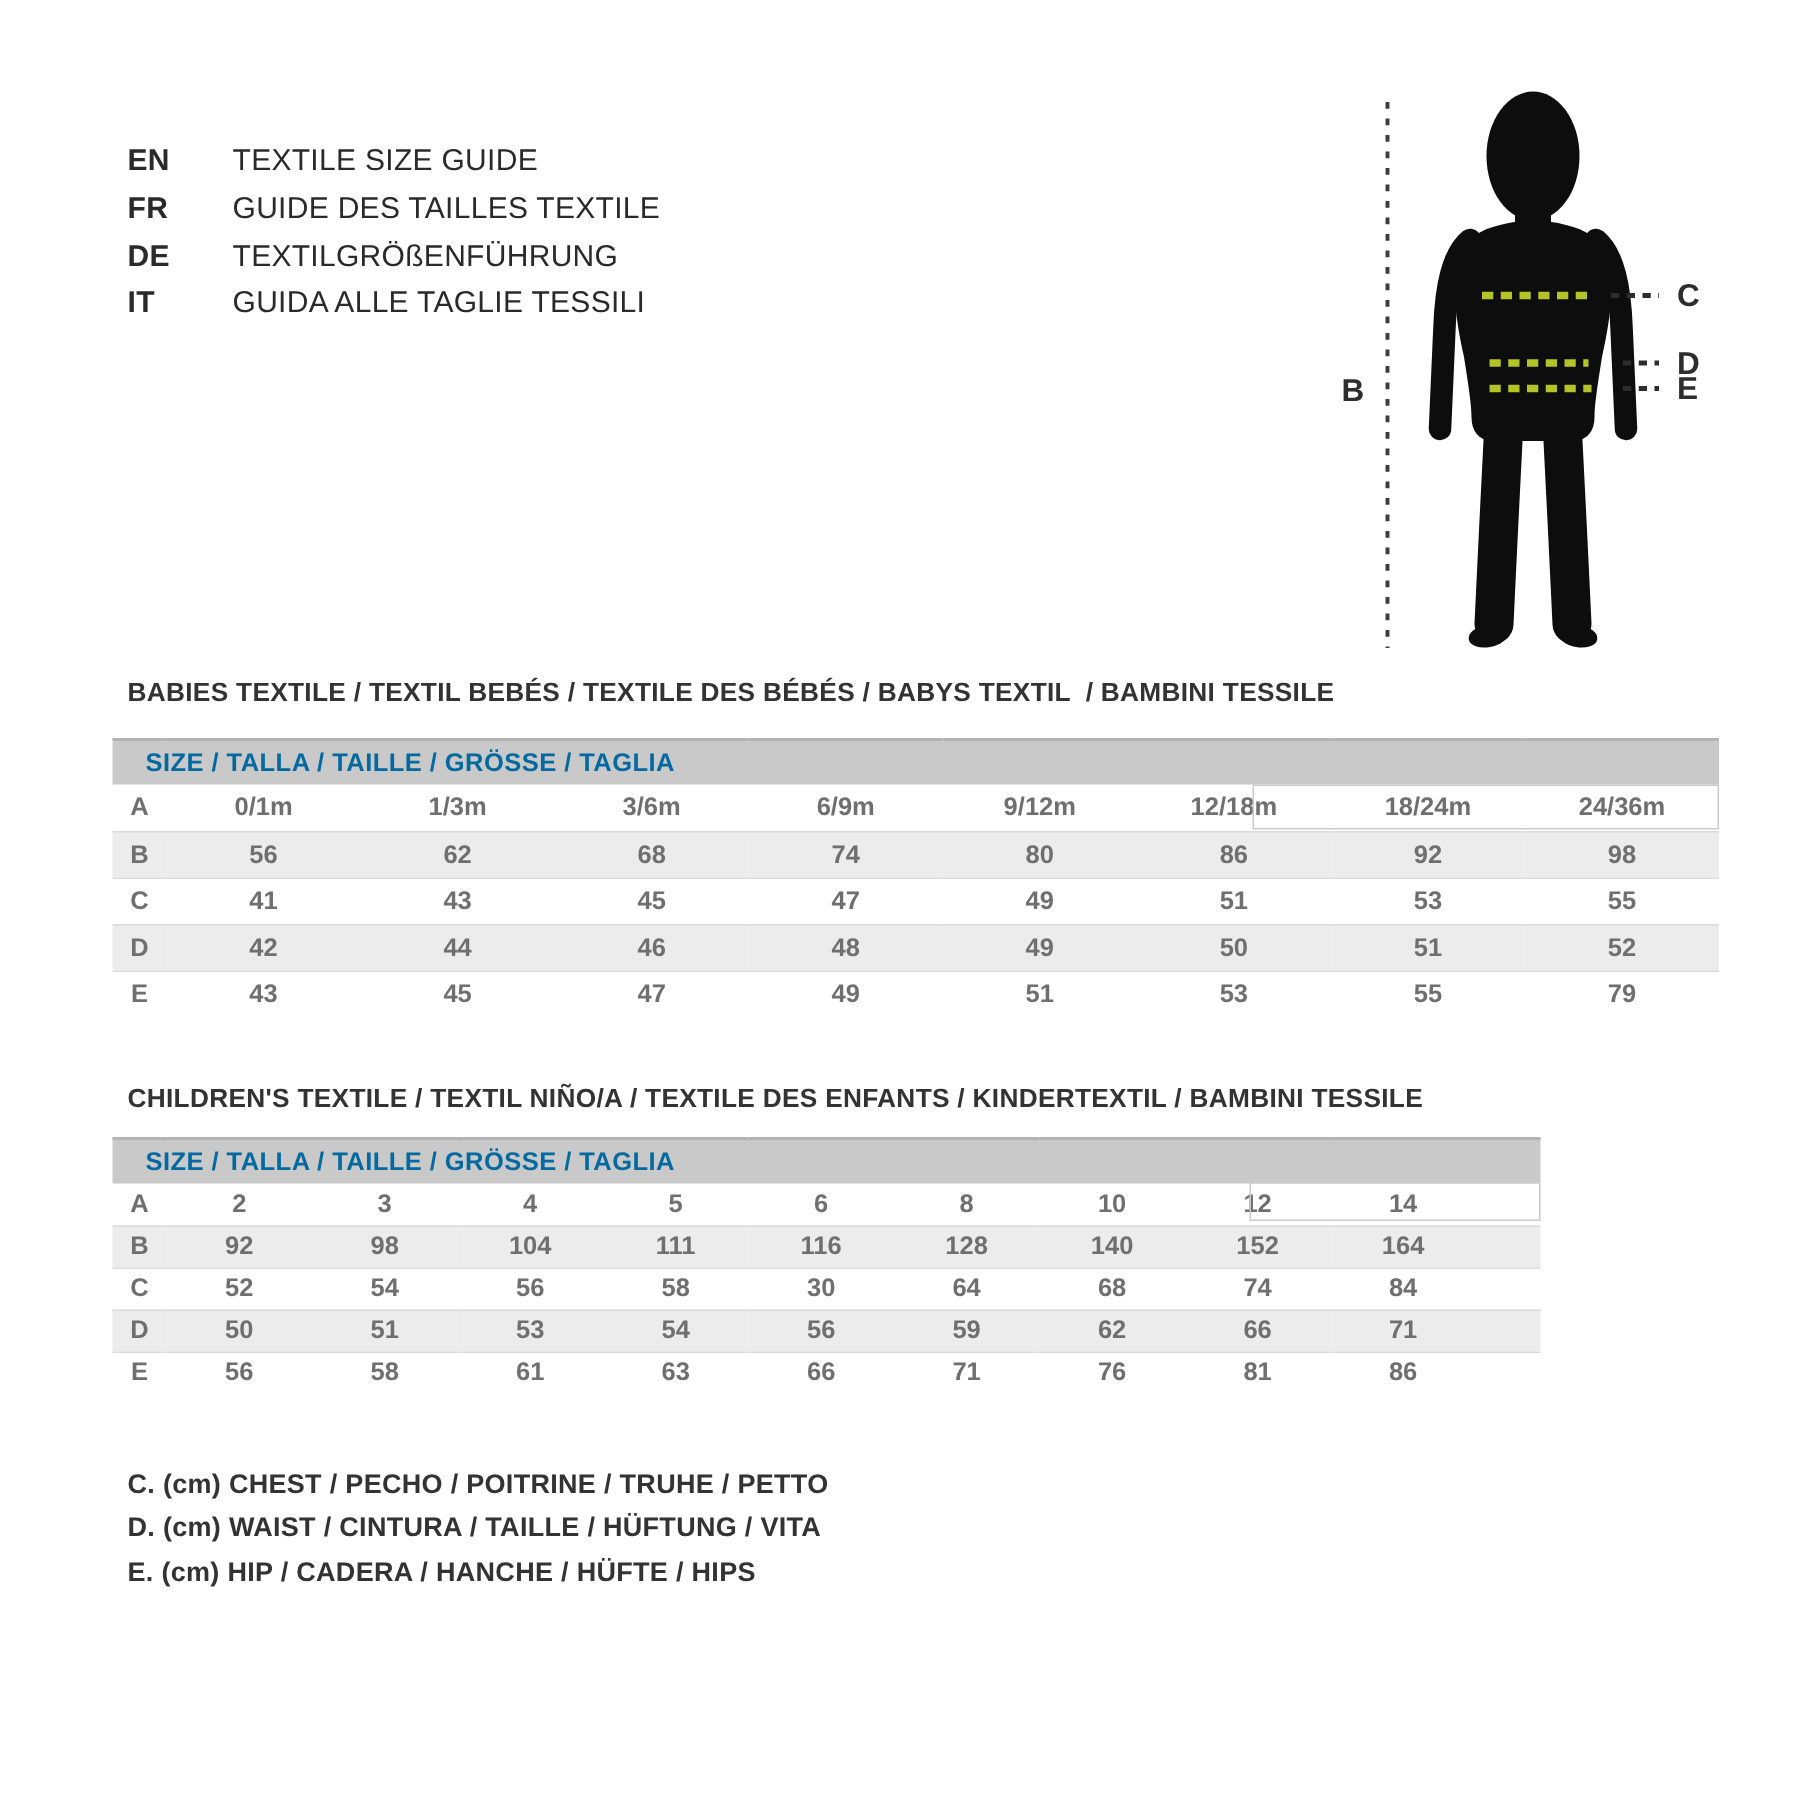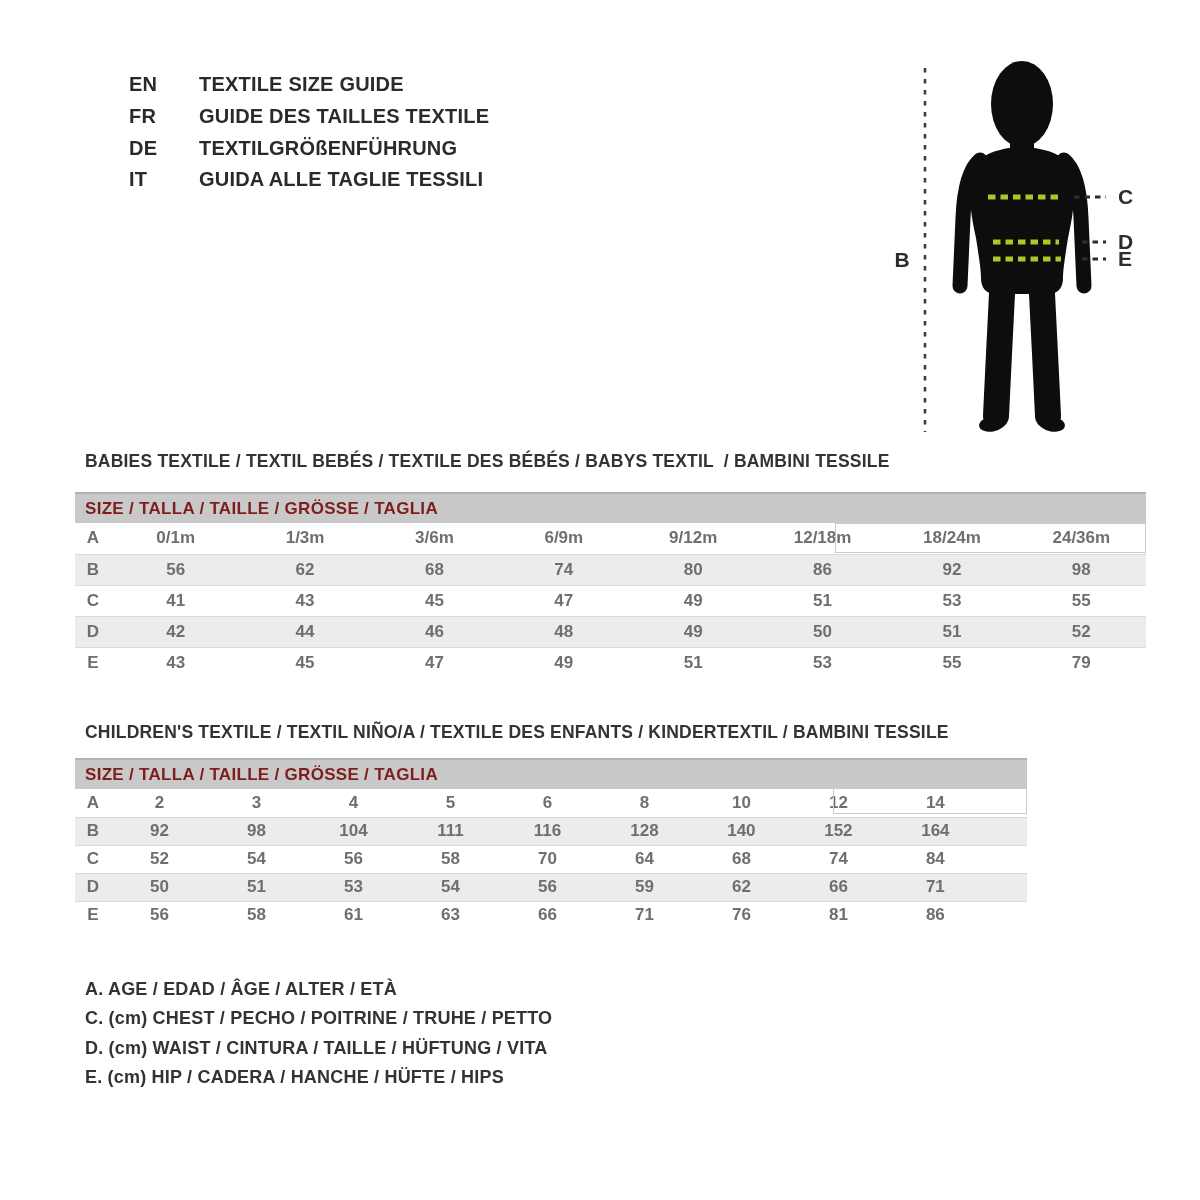--- a/index.html
+++ b/index.html
@@ -1,34 +1,34 @@
 <!DOCTYPE html>
 <html><head>
 <meta charset="utf-8">
 <style>
   html,body{margin:0;padding:0;background:#fff;}
   .page{position:relative;width:1200px;height:1200px;background:#ffffff;
         font-family:"Liberation Sans",sans-serif;overflow:hidden;}
 
   
-  .lang-block{position:absolute;left:85px;top:69px;margin-left:44px;}
+  .lang-block{position:absolute;left:85px;top:92px;}
   .lang-row{display:flex;height:31.7px;align-items:center;}
   .lang-code{width:70px;font-weight:700;font-size:20px;color:#2a2a2a;letter-spacing:.2px;}
-  .lang-title{font-weight:700;font-size:20px;color:#2a2a2a;letter-spacing:.2px;white-space:pre;}
+  .lang-title{font-weight:400;font-size:20px;color:#2a2a2a;letter-spacing:.2px;white-space:pre;}
 
   
   .section-title{position:absolute;left:85px;font-size:17.5px;font-weight:700;color:#333;
                  letter-spacing:.2px;white-space:pre;}
   #babies-title{top:451px;}
   #children-title{top:722px;}
 
   
   table.size{position:absolute;left:75px;border-collapse:collapse;table-layout:fixed;}
   table.size thead th{background:#c9c9c9;border-top:2px solid #b3b3b3;text-align:left;
-      padding:0 0 0 10px;font-size:17px;font-weight:700;color:#7f1d1d;letter-spacing:.3px;}
+      padding:0 0 0 22px;font-size:17px;font-weight:700;color:#0369a1;letter-spacing:.3px;}
   table.size td{font-size:17px;font-weight:700;color:#6f6f6f;text-align:center;padding:0;}
   table.size tbody tr{border-bottom:1px solid #dadada;}
   table.size tbody tr:last-child{border-bottom:none;}
   table.size tbody tr.striped{background:#ececec;}
   #babies-table{top:492px;width:1071px;}
   #babies-table thead tr{height:30px;}
   #babies-table tbody tr{height:31px;}
   #children-table{top:758px;width:952px;}
   #children-table thead tr{height:30px;}
   #children-table tbody tr{height:28px;}
@@ -231,21 +231,21 @@
           <td>152</td>
           <td>164</td>
           <td></td>
         </tr>
         <tr>
           <td>C</td>
           <td>52</td>
           <td>54</td>
           <td>56</td>
           <td>58</td>
-          <td>70</td>
+          <td>30</td>
           <td>64</td>
           <td>68</td>
           <td>74</td>
           <td>84</td>
           <td></td>
         </tr>
         <tr class="striped">
           <td>D</td>
           <td>50</td>
           <td>51</td>
@@ -269,19 +269,18 @@
           <td>76</td>
           <td>81</td>
           <td>86</td>
           <td></td>
         </tr>
       </tbody>
   </table>
   <div class="hl-box" id="children-hl"></div>
 
   <div class="legend">
-    <div class="legend-item">A. AGE / EDAD / ÂGE / ALTER / ETÀ</div>
     <div class="legend-item">C. (cm) CHEST / PECHO / POITRINE / TRUHE / PETTO</div>
     <div class="legend-item">D. (cm) WAIST / CINTURA / TAILLE / HÜFTUNG / VITA</div>
     <div class="legend-item">E. (cm) HIP / CADERA / HANCHE / HÜFTE / HIPS</div>
   </div>
 
 </div>
 
 </body></html>

